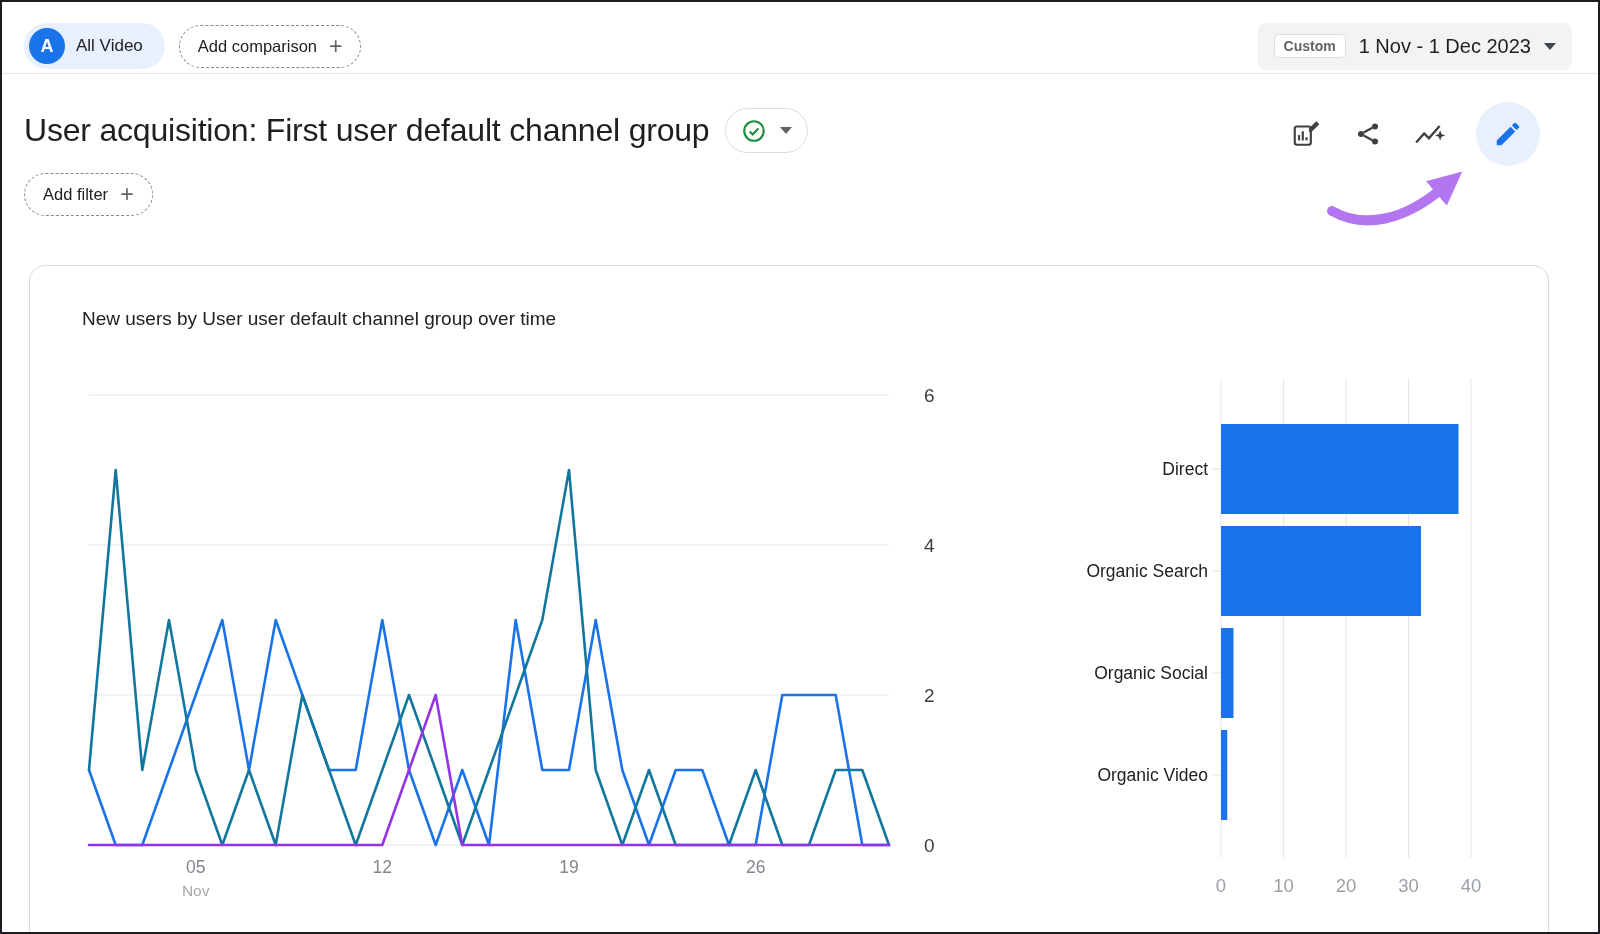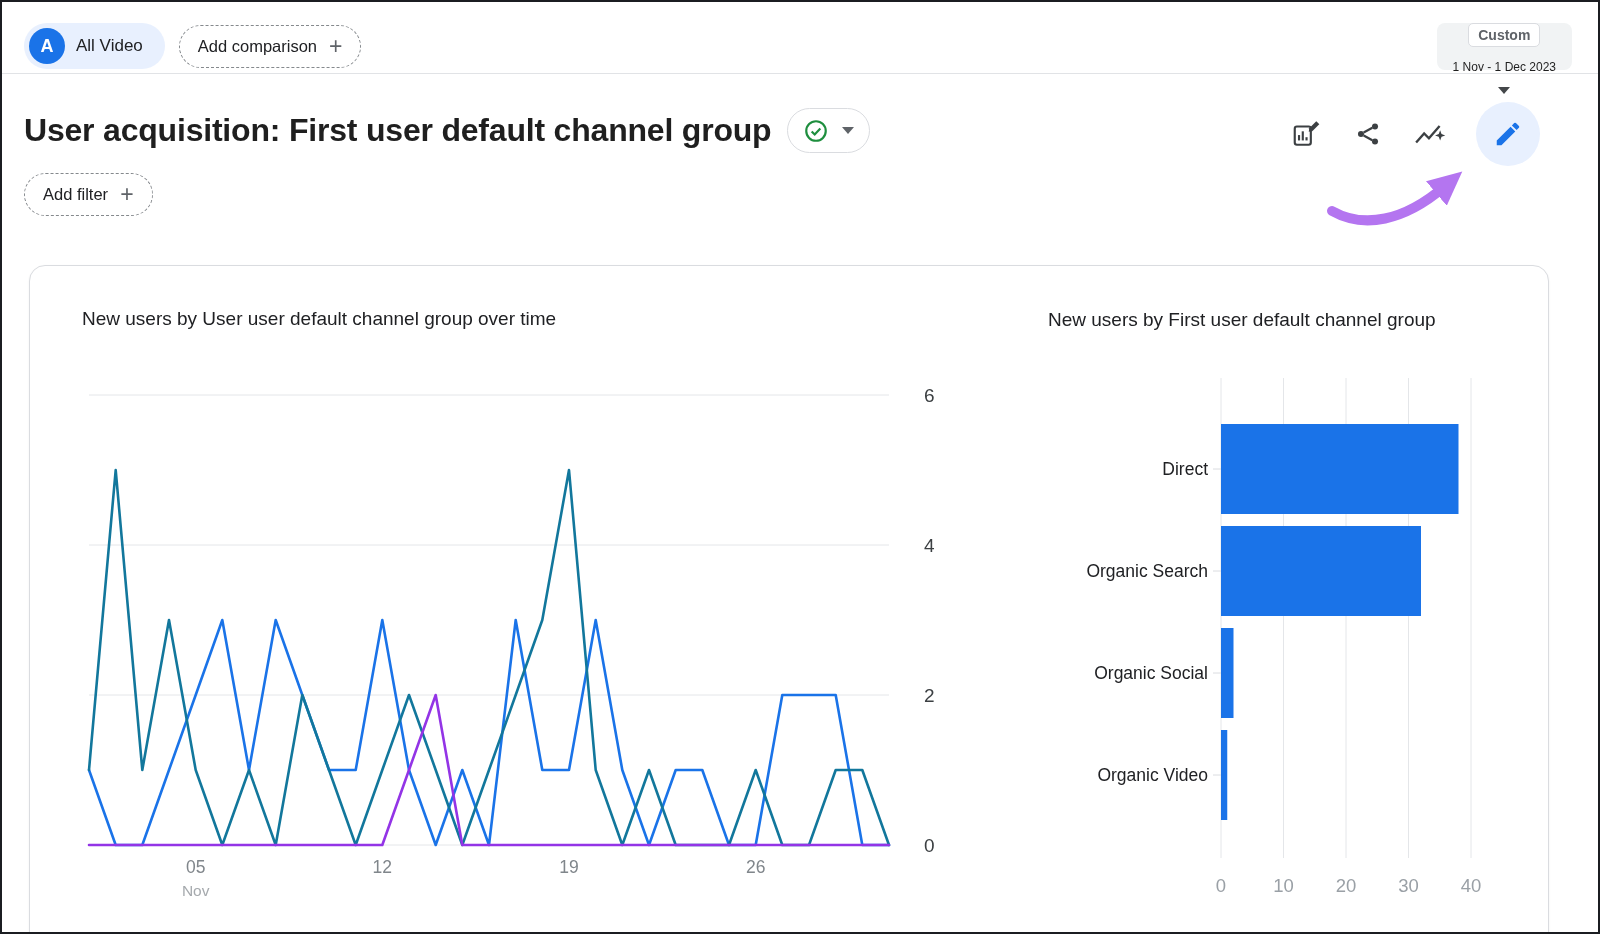--- a/index.html
+++ b/index.html
@@ -18,31 +18,31 @@
   .users-pill { display:flex; align-items:center; background:#e8f0fe; border-radius:24px;
                 height:46px; padding:0 22px 0 5px; gap:11px; cursor:pointer; }
   .avatar { width:36px; height:36px; border-radius:50%; color:#fff; font-weight:700;
             font-size:18px; display:flex; align-items:center; justify-content:center; }
   .users-label { font-size:17px; font-weight:500; color:#202124; }
   .chip { display:flex; align-items:center; gap:12px; border:1px dashed #85898d;
           border-radius:22px; height:43px; padding:0 18px; font-size:16.5px;
           font-weight:500; color:#202124; background:#fff; cursor:pointer; }
   .chip .plus { color:#5f6368; font-size:23px; font-weight:400; line-height:1; }
   .date-box { display:flex; align-items:center; background:#f1f3f4; border-radius:8px;
-              height:47px; padding:0 16px; gap:13px; cursor:pointer;flex-direction:column; }
+              height:47px; padding:0 16px; gap:13px; cursor:pointer; }
   .custom-badge { background:#ffffff; border:1px solid #dadce0; border-radius:5px;
                   padding:3px 9px; font-size:14px; font-weight:700; color:#5f6368; }
-  .date-text { font-size:12px; font-weight:500; color:#1f1f1f; }
+  .date-text { font-size:20px; font-weight:500; color:#1f1f1f; }
   .caret { width:0; height:0; border-left:6px solid transparent; border-right:6px solid transparent;
            border-top:7px solid #44474a; }
   .divider { position:absolute; top:71px; left:0; width:100%; height:1px; background:#e1e3e6; }
 
   
   .title-row { position:absolute; top:106px; left:22px; display:flex; align-items:center; gap:16px; }
-  .page-title { font-size:32px; font-weight:700; color:#1f1f1f; letter-spacing:-0.2px; }
+  .page-title { font-size:32px; font-weight:400; color:#1f1f1f; letter-spacing:-0.2px; }
   .check-pill { display:flex; align-items:center; gap:13px; border:1px solid #dadce0;
                 border-radius:24px; height:45px; padding:0 15px; background:#fff; cursor:pointer; }
   .filter-chip { position:absolute; top:171px; left:22px;justify-content:flex-end; }
 
   .toolbar { position:absolute; top:100px; right:58px; height:64px;
              display:flex; align-items:center; gap:30px; }
   .icon-btn { width:32px; height:32px; display:flex; align-items:center; justify-content:center; cursor:pointer; }
   .pencil-circle { width:64px; height:64px; border-radius:50%; display:flex;
                    align-items:center; justify-content:center; cursor:pointer; }
   .arrow-svg { position:absolute; left:1290px; top:125px; pointer-events:none; }
@@ -154,23 +154,20 @@
       <text x="116.66666666666667" y="512" text-anchor="middle" font-size="17.5" fill="#80868b">05</text>
       <text x="116.66666666666667" y="535" text-anchor="middle" font-size="15.5" fill="#a5a9ad">Nov</text>
       <text x="303.3333333333333" y="512" text-anchor="middle" font-size="17.5" fill="#80868b">12</text>
       <text x="490" y="512" text-anchor="middle" font-size="17.5" fill="#80868b">19</text>
       <text x="676.6666666666666" y="512" text-anchor="middle" font-size="17.5" fill="#80868b">26</text>
       <polyline points="10.0,409.0 36.7,484.0 63.3,484.0 90.0,409.0 116.7,334.0 143.3,259.0 170.0,409.0 196.7,259.0 223.3,334.0 250.0,409.0 276.7,409.0 303.3,259.0 330.0,409.0 356.7,484.0 383.3,409.0 410.0,484.0 436.7,259.0 463.3,409.0 490.0,409.0 516.7,259.0 543.3,409.0 570.0,484.0 596.7,409.0 623.3,409.0 650.0,484.0 676.7,484.0 703.3,334.0 730.0,334.0 756.7,334.0 783.3,484.0 810.0,484.0" fill="none" stroke="#1a73e8" stroke-width="2.6" stroke-linejoin="round" stroke-linecap="round"></polyline>
       <polyline points="10.0,409.0 36.7,109.0 63.3,409.0 90.0,259.0 116.7,409.0 143.3,484.0 170.0,409.0 196.7,484.0 223.3,334.0 250.0,409.0 276.7,484.0 303.3,409.0 330.0,334.0 356.7,409.0 383.3,484.0 410.0,409.0 436.7,334.0 463.3,259.0 490.0,109.0 516.7,409.0 543.3,484.0 570.0,409.0 596.7,484.0 623.3,484.0 650.0,484.0 676.7,409.0 703.3,484.0 730.0,484.0 756.7,409.0 783.3,409.0 810.0,484.0" fill="none" stroke="#12779c" stroke-width="2.6" stroke-linejoin="round" stroke-linecap="round"></polyline>
       <polyline points="10.0,484.0 36.7,484.0 63.3,484.0 90.0,484.0 116.7,484.0 143.3,484.0 170.0,484.0 196.7,484.0 223.3,484.0 250.0,484.0 276.7,484.0 303.3,484.0 330.0,409.0 356.7,334.0 383.3,484.0 410.0,484.0 436.7,484.0 463.3,484.0 490.0,484.0 516.7,484.0 543.3,484.0 570.0,484.0 596.7,484.0 623.3,484.0 650.0,484.0 676.7,484.0 703.3,484.0 730.0,484.0 756.7,484.0 783.3,484.0 810.0,484.0" fill="none" stroke="#9334e6" stroke-width="2.6" stroke-linejoin="round" stroke-linecap="round"></polyline>
     </svg>
 
-  <div class="chart-title bar-title">
-    <span>New users by First user default channel group</span>
-  </div>
   <svg class="bar-svg" width="490" height="545" viewBox="0 0 490 545">
       <line x1="173" x2="173" y1="12" y2="492" stroke="#e4e6e9" stroke-width="1"></line>
       <text x="173" y="526" text-anchor="middle" font-size="18.5" fill="#9aa0a6">0</text>
       <line x1="235.5" x2="235.5" y1="12" y2="492" stroke="#e4e6e9" stroke-width="1"></line>
       <text x="235.5" y="526" text-anchor="middle" font-size="18.5" fill="#9aa0a6">10</text>
       <line x1="298" x2="298" y1="12" y2="492" stroke="#e4e6e9" stroke-width="1"></line>
       <text x="298" y="526" text-anchor="middle" font-size="18.5" fill="#9aa0a6">20</text>
       <line x1="360.5" x2="360.5" y1="12" y2="492" stroke="#e4e6e9" stroke-width="1"></line>
       <text x="360.5" y="526" text-anchor="middle" font-size="18.5" fill="#9aa0a6">30</text>
       <line x1="423" x2="423" y1="12" y2="492" stroke="#e4e6e9" stroke-width="1"></line>

